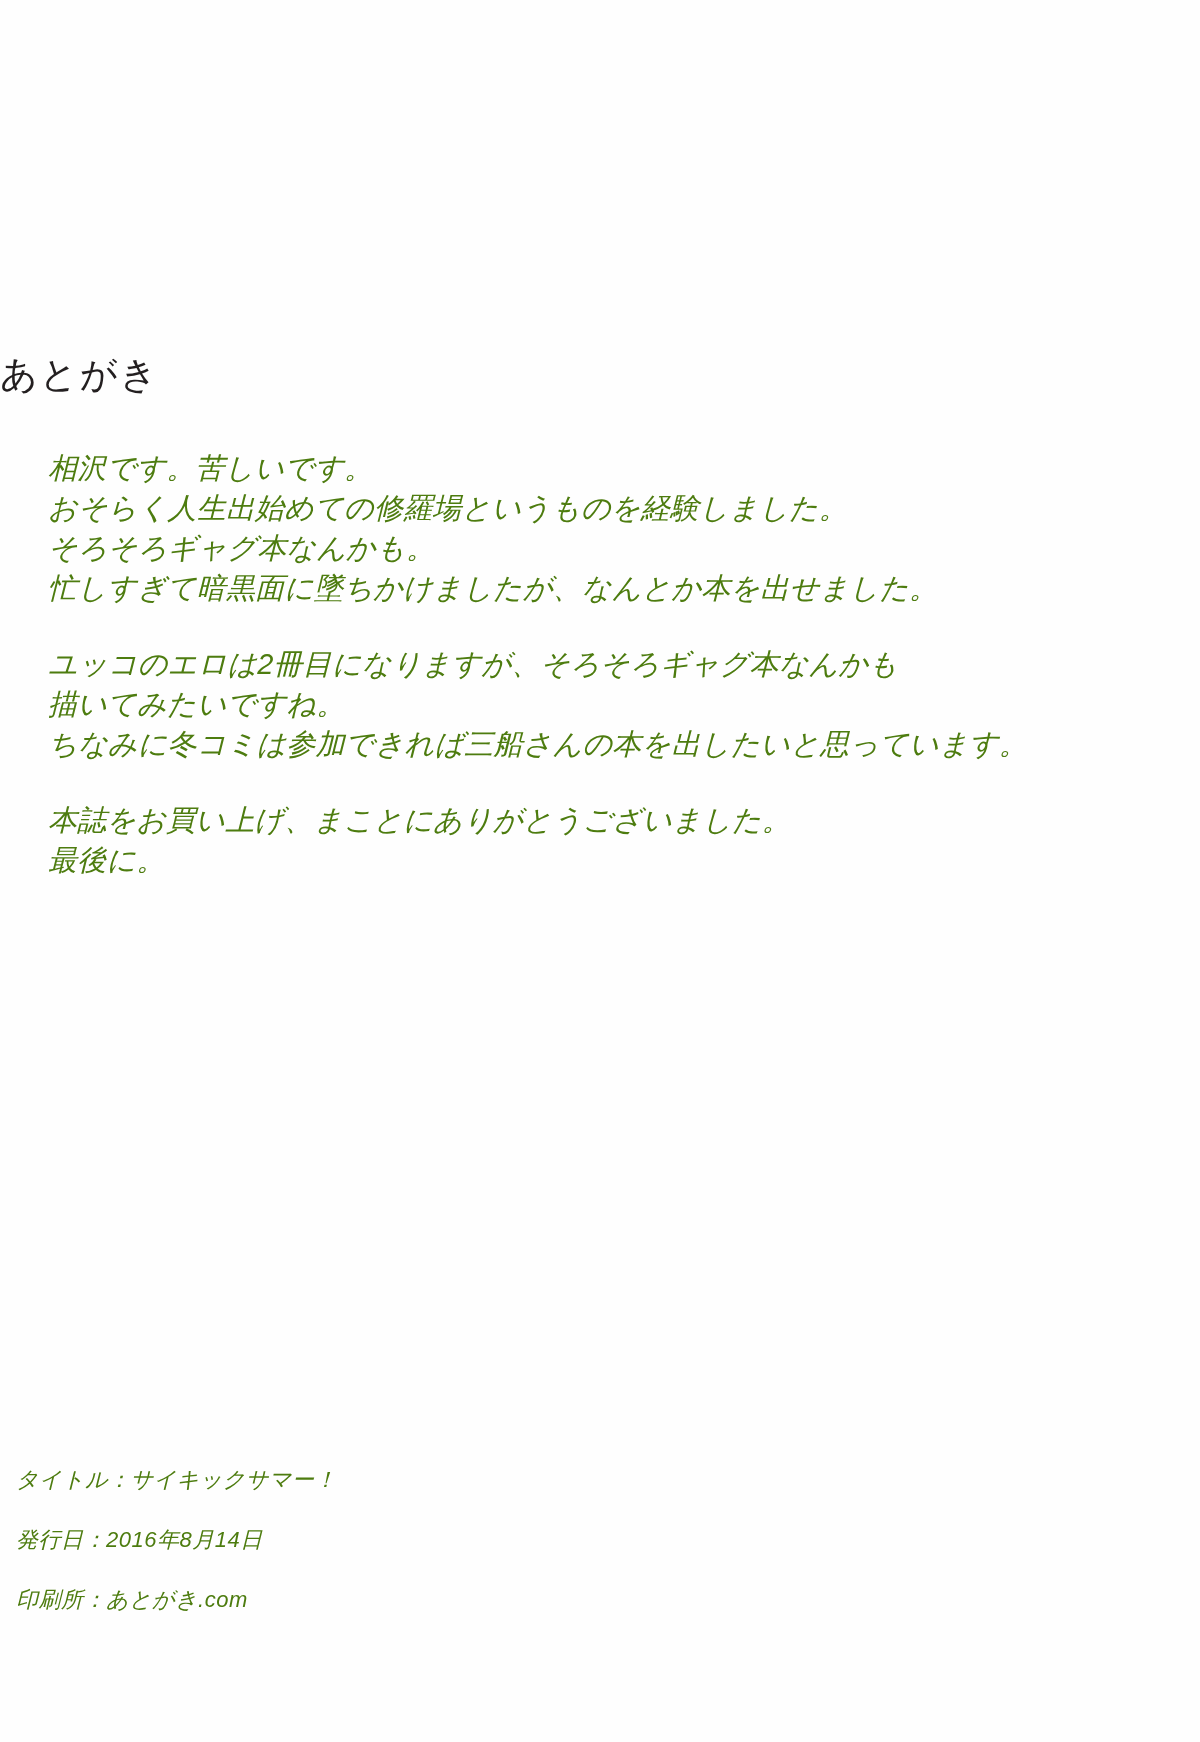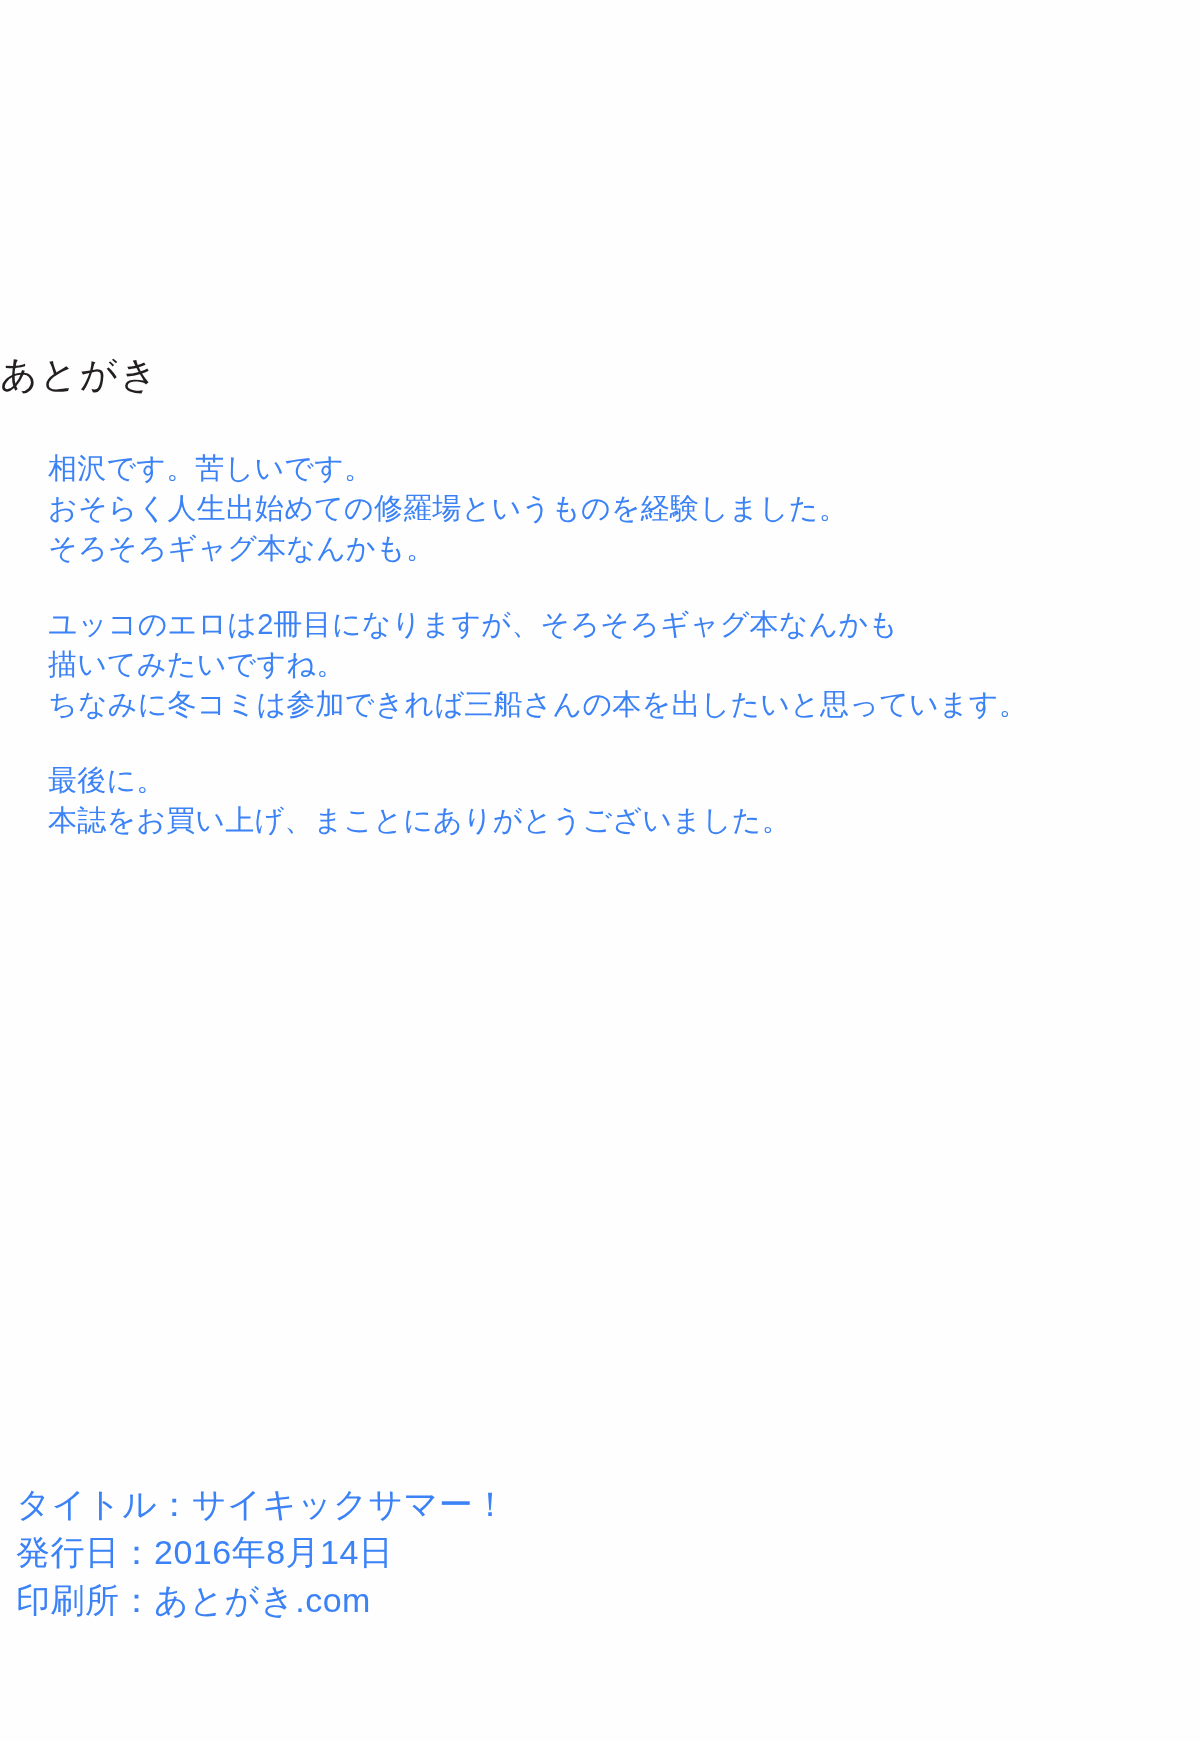--- a/index.html
+++ b/index.html
@@ -40,58 +40,61 @@
     margin: 0 0 36px 0;
   }
   .para:last-child {
     margin-bottom: 0;
   }
   .line {
     font-size: 29px;
     line-height: 40px;
     letter-spacing: 0.2px;
     white-space: pre;
-    color: #3b82f6;
+    color: #4d7c0f;
+    font-style: italic;
   }
   .colophon {
     position: absolute;
     left: 16px;
     bottom: 118px;
     width: 1150px;
   }
   .colophon .line {
-    font-size: 34px;
+    font-size: 22px;
     line-height: 48px;
     letter-spacing: 0.5px;
+    margin-top: 12px;
   }
 </style>
 </head>
 <body>
 
 <div class="page">
 
   <h1 class="afterword-title">あとがき</h1>
 
   <div class="body-block">
 
     <div class="para">
       <div class="line">相沢です。苦しいです。</div>
       <div class="line">おそらく人生出始めての修羅場というものを経験しました。</div>
       <div class="line">そろそろギャグ本なんかも。</div>
+      <div class="line">忙しすぎて暗黒面に墜ちかけましたが、なんとか本を出せました。</div>
     </div>
 
     <div class="para">
       <div class="line">ユッコのエロは2冊目になりますが、そろそろギャグ本なんかも</div>
       <div class="line">描いてみたいですね。</div>
       <div class="line">ちなみに冬コミは参加できれば三船さんの本を出したいと思っています。</div>
     </div>
 
     <div class="para">
+      <div class="line">本誌をお買い上げ、まことにありがとうございました。</div>
       <div class="line">最後に。</div>
-      <div class="line">本誌をお買い上げ、まことにありがとうございました。</div>
     </div>
 
   </div>
 
   <div class="colophon">
     <div class="line">タイトル：サイキックサマー！</div>
     <div class="line">発行日：2016年8月14日</div>
     <div class="line">印刷所：あとがき.com</div>
   </div>
 

